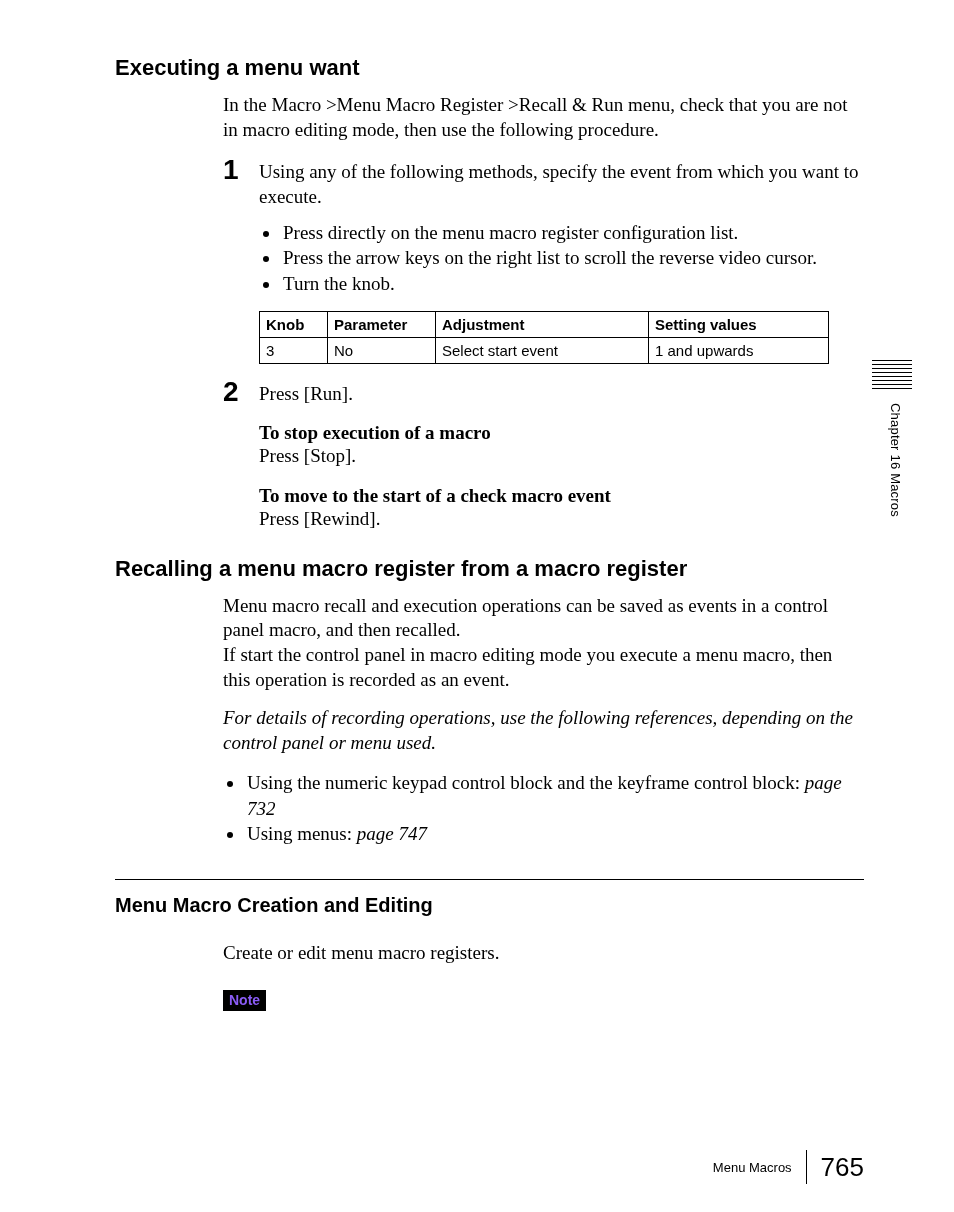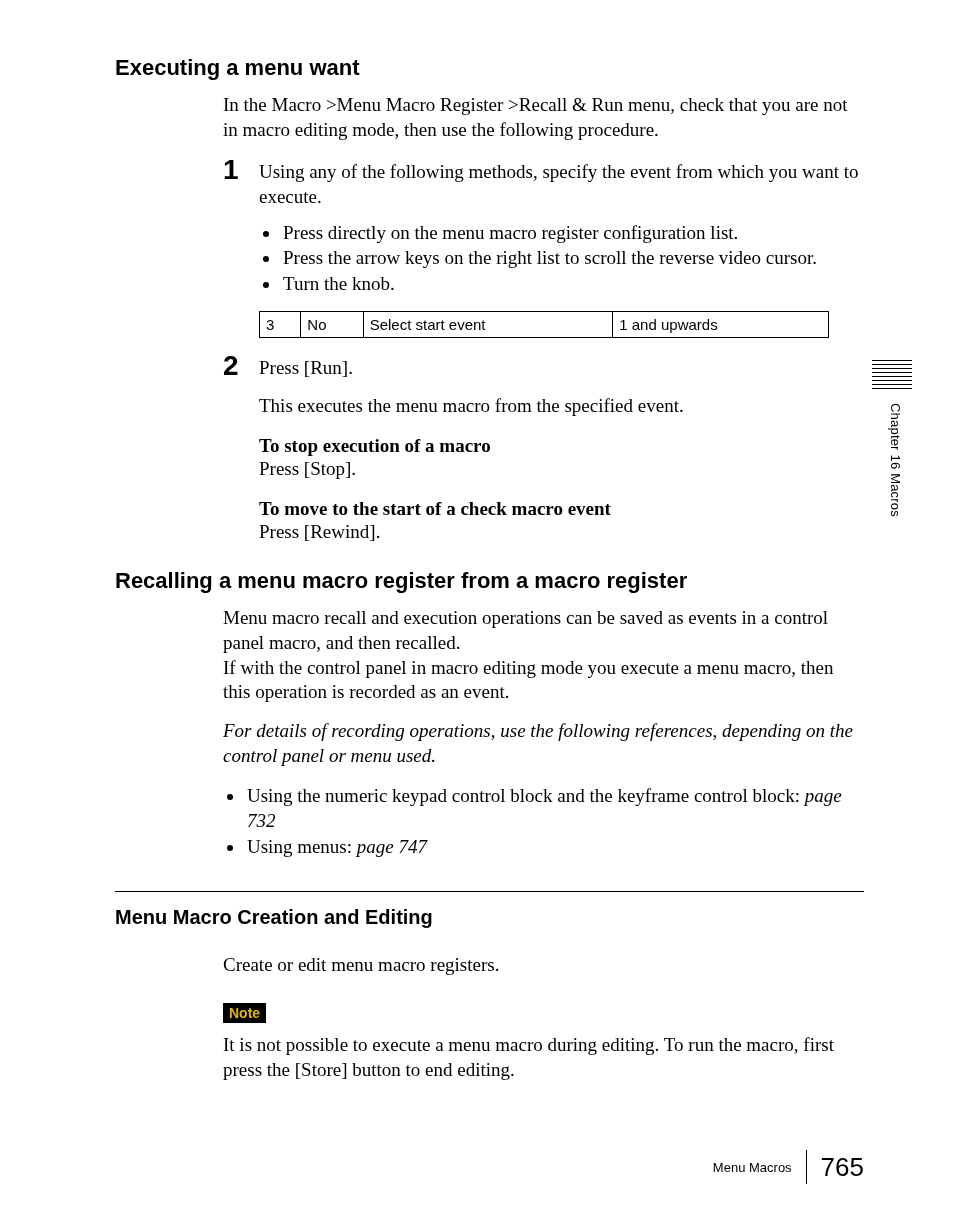--- a/index.html
+++ b/index.html
@@ -83,26 +83,26 @@
   }
   h1.major {
     font-family: Arial, Helvetica, sans-serif;
     font-weight: bold;
     font-size: 20px;
     margin: 0 0 24px 0;
   }
   .note-label {
     display: inline-block;
     background: #000;
-    color: #eab308;
+    color: #8b5cf6;
     font-family: Arial, Helvetica, sans-serif;
     font-size: 14px;
     font-weight: bold;
     padding: 1px 6px;
-    margin-bottom: 10px;
+    margin-bottom: 4px;
   }
   
   .tab {
     position: absolute;
     right: 42px;
     top: 360px;
     width: 40px;
   }
   .tab-lines {
     display: flex;
@@ -159,62 +159,66 @@
       <div class="step-text">Using any of the following methods, specify the event from which you want to execute.</div>
       <ul class="bullets">
         <li>Press directly on the menu macro register configuration list.</li>
         <li>Press the arrow keys on the right list to scroll the reverse video cursor.</li>
         <li>Turn the knob.</li>
       </ul>
     </div>
 
     <table class="params">
       <tbody>
+          <tr>
+        <th style="width:55px">Knob</th>
+        <th style="width:95px">Parameter</th>
+        <th style="width:200px">Adjustment</th>
+        <th>Setting values</th>
+      </tr>
       <tr>
         <td>3</td>
         <td>No</td>
         <td>Select start event</td>
         <td>1 and upwards</td>
       </tr>
     </tbody>
       </table>
 
     <div class="step">
       <div class="step-num">2</div>
       <div class="step-text">Press [Run].</div>
-      <div class="step-text" style="margin-top:14px">This executes the menu macro from the specified event.</div>
 
       <div class="sub-bold">To stop execution of a macro</div>
       <div class="step-text">Press [Stop].</div>
 
       <div class="sub-bold">To move to the start of a check macro event</div>
       <div class="step-text">Press [Rewind].</div>
     </div>
   </div>
 
   <h2 class="section" style="margin-top:24px">Recalling a menu macro register from a macro register</h2>
   <div class="body-indent">Menu macro recall and execution operations can be saved as events in a control panel macro, and then recalled.</div>
-  <div class="body-indent">If with the control panel in macro editing mode you execute a menu macro, then this operation is recorded as an event.</div>
+  <div class="body-indent">If start the control panel in macro editing mode you execute a menu macro, then this operation is recorded as an event.</div>
   <div class="body-indent italic" style="margin-top:14px">For details of recording operations, use the following references, depending on the control panel or menu used.</div>
   <ul class="bullets" style="margin-left:108px; margin-top:14px">
     <li>
       <span>Using the numeric keypad control block and the keyframe control block: </span><span class="page-ref">page 732</span>
     </li>
     <li>
       <span>Using menus: </span><span class="page-ref">page 747</span>
     </li>
   </ul>
 
   <hr class="sep">
   <h1 class="major">Menu Macro Creation and Editing</h1>
   <div class="body-indent">Create or edit menu macro registers.</div>
   <div class="body-indent" style="margin-top:22px">
     <span class="note-label">Note</span>
   </div>
-  <div class="body-indent">It is not possible to execute a menu macro during editing. To run the macro, first press the [Store] button to end editing.</div>
 
   <div class="tab">
     <div class="tab-lines">
       <span></span>
         <span></span>
         <span></span>
         <span></span>
         <span></span>
         <span></span>
         <span></span>

